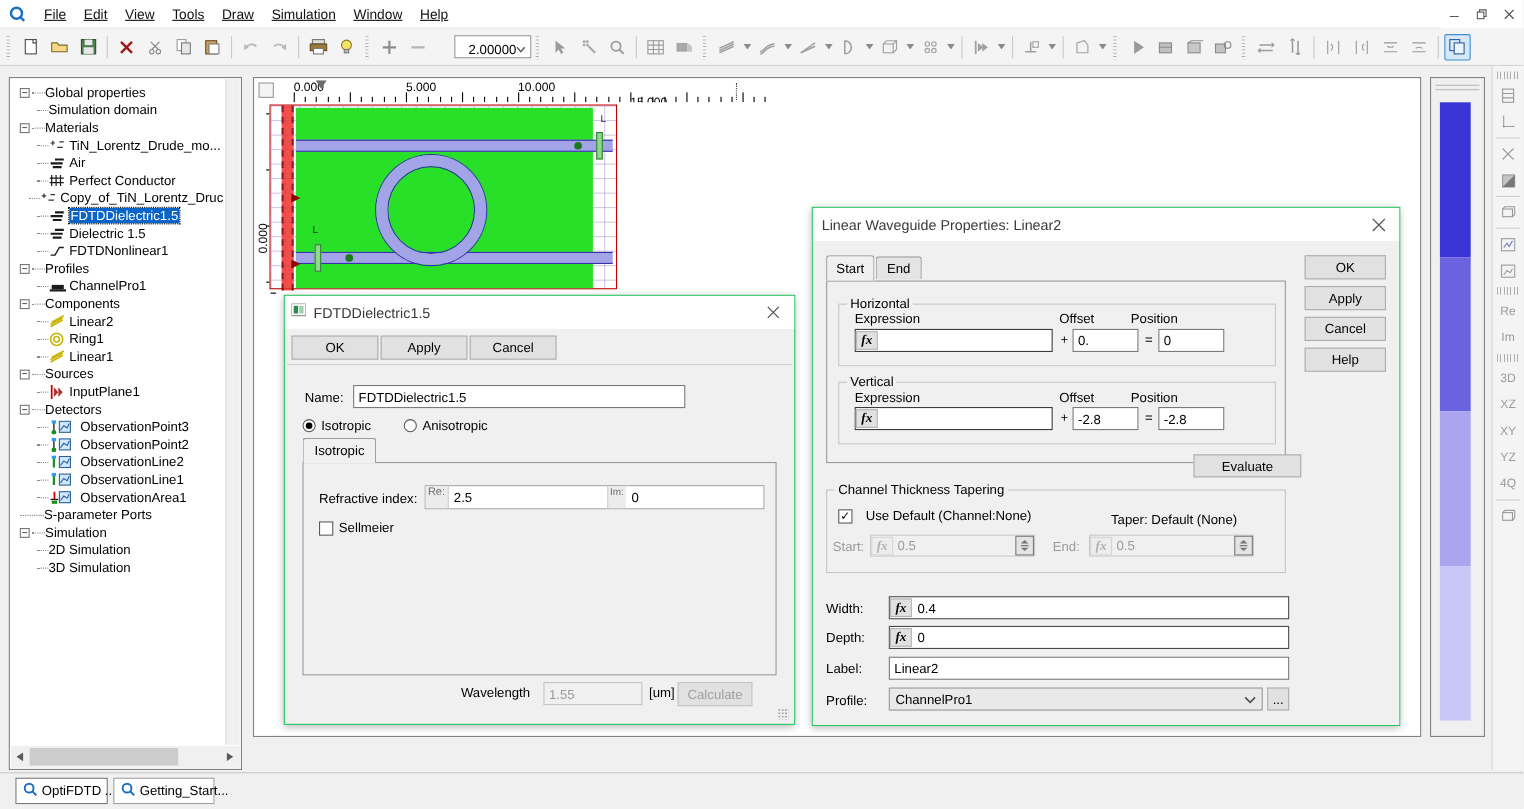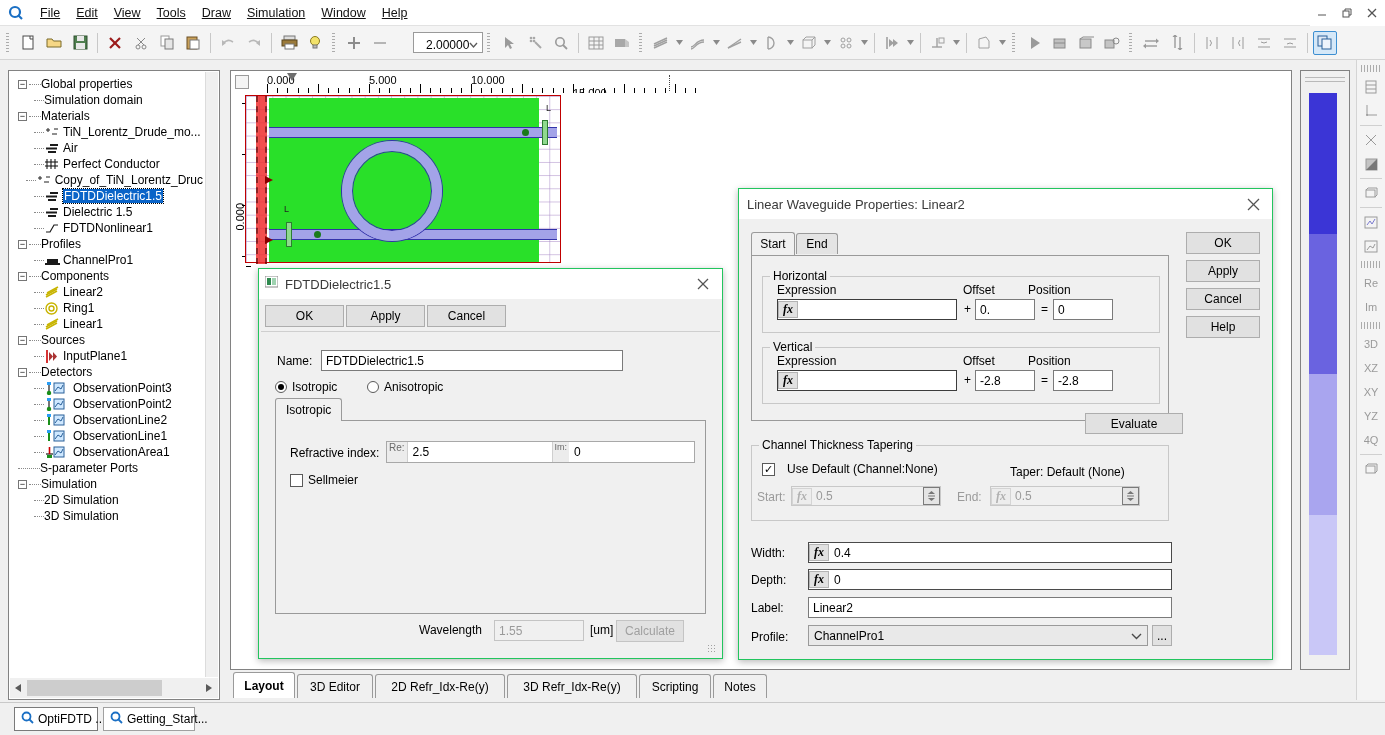--- a/index.html
+++ b/index.html
@@ -1108,28 +1108,20 @@
     <div class="vbtn">4Q</div>
     <div class="vsep"></div>
     <div class="vbtn">
       <svg width="14" height="13">
           <rect x="2" y="3" width="9" height="7" fill="none" stroke="#9a9a9a"></rect>
           <polyline points="2,3 4,1 13,1 13,8 11,10" fill="none" stroke="#9a9a9a"></polyline>
         </svg>
     </div>
   </div>
 
-  <div class="tabbar">
-    <div class="vtab active" style="left:3px; width:62px;">Layout</div>
-    <div class="vtab" style="left:67px; width:76px;">3D Editor</div>
-    <div class="vtab" style="left:145px; width:130px;">2D Refr_Idx-Re(y)</div>
-    <div class="vtab" style="left:277px; width:130px;">3D Refr_Idx-Re(y)</div>
-    <div class="vtab" style="left:409px; width:72px;">Scripting</div>
-    <div class="vtab" style="left:483px; width:54px;">Notes</div>
-  </div>
 
   <div class="dlg" style="left:258px; top:268px; width:465px; height:391px;">
     <div class="dlg-title">
       <span style="margin-right:7px;">
         <svg width="13" height="13">
             <rect x="0" y="0" width="13" height="11" fill="#fff" stroke="#8a8a8a"></rect>
             <rect x="2" y="2" width="4" height="7" fill="#2f8a4f"></rect>
             <rect x="7" y="2" width="4" height="7" fill="#9fd2b0"></rect>
           </svg>
       </span>

